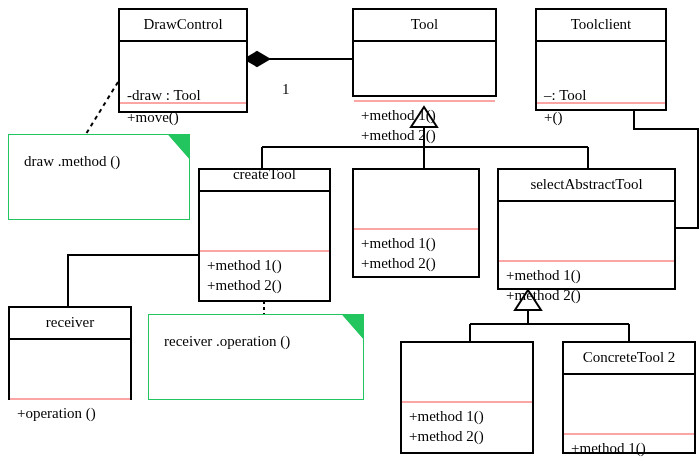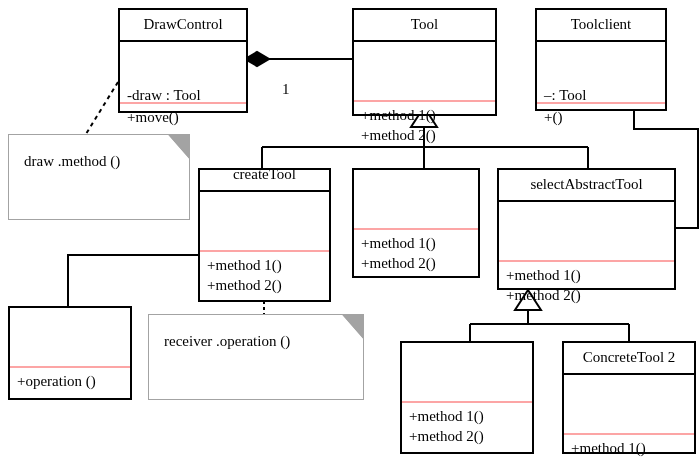--- a/index.html
+++ b/index.html
@@ -50,21 +50,21 @@
     line-height: 1.3;
     flex: 1;
   }
   .uml-attrs div, .uml-ops div { white-space: nowrap; }
   .empty-compartment { min-height: 20px; }
 
   
   .uml-note {
     position: absolute;
     box-sizing: border-box;
-    background: #a3a3a3;
+    background: #22c55e;
     z-index: 5;
   }
   .uml-note svg {
     position: absolute;
     left: 0; top: 0;
     display: block;
   }
   .uml-note .note-text {
     position: absolute;
     left: 16px;
@@ -135,21 +135,21 @@
   <div class="uml-class" style="left:118px; top:8px; width:130px; height:105px;">
     <div class="uml-name">DrawControl</div>
     <div class="uml-attrs">
       <div>-draw : Tool</div>
     </div>
     <div class="uml-ops">
       <div>+move()</div>
     </div>
   </div>
 
-  <div class="uml-class" style="left:352px; top:8px; width:145px; height:108px;">
+  <div class="uml-class" style="left:352px; top:8px; width:145px; height:89px;">
     <div class="uml-name">Tool</div>
     <div class="uml-attrs empty-compartment"></div>
     <div class="uml-ops">
       <div>+method 1()</div>
       <div>+method 2()</div>
     </div>
   </div>
 
   <div class="uml-class" style="left:535px; top:8px; width:132px; height:103px;">
     <div class="uml-name">Toolclient</div>
@@ -181,20 +181,21 @@
   <div class="uml-class" style="left:497px; top:168px; width:179px; height:122px;">
     <div class="uml-name">selectAbstractTool</div>
     <div class="uml-attrs empty-compartment"></div>
     <div class="uml-ops">
       <div>+method 1()</div>
       <div>+method 2()</div>
     </div>
   </div>
 
   <div class="uml-class" style="left:8px; top:306px; width:124px; height:94px;">
+    <div class="uml-name">receiver</div>
     <div class="uml-attrs empty-compartment"></div>
     <div class="uml-ops">
       <div>+operation ()</div>
     </div>
   </div>
 
   <div class="uml-class" style="left:400px; top:341px; width:134px; height:113px;">
     <div class="uml-attrs empty-compartment"></div>
     <div class="uml-ops">
       <div>+method 1()</div>

